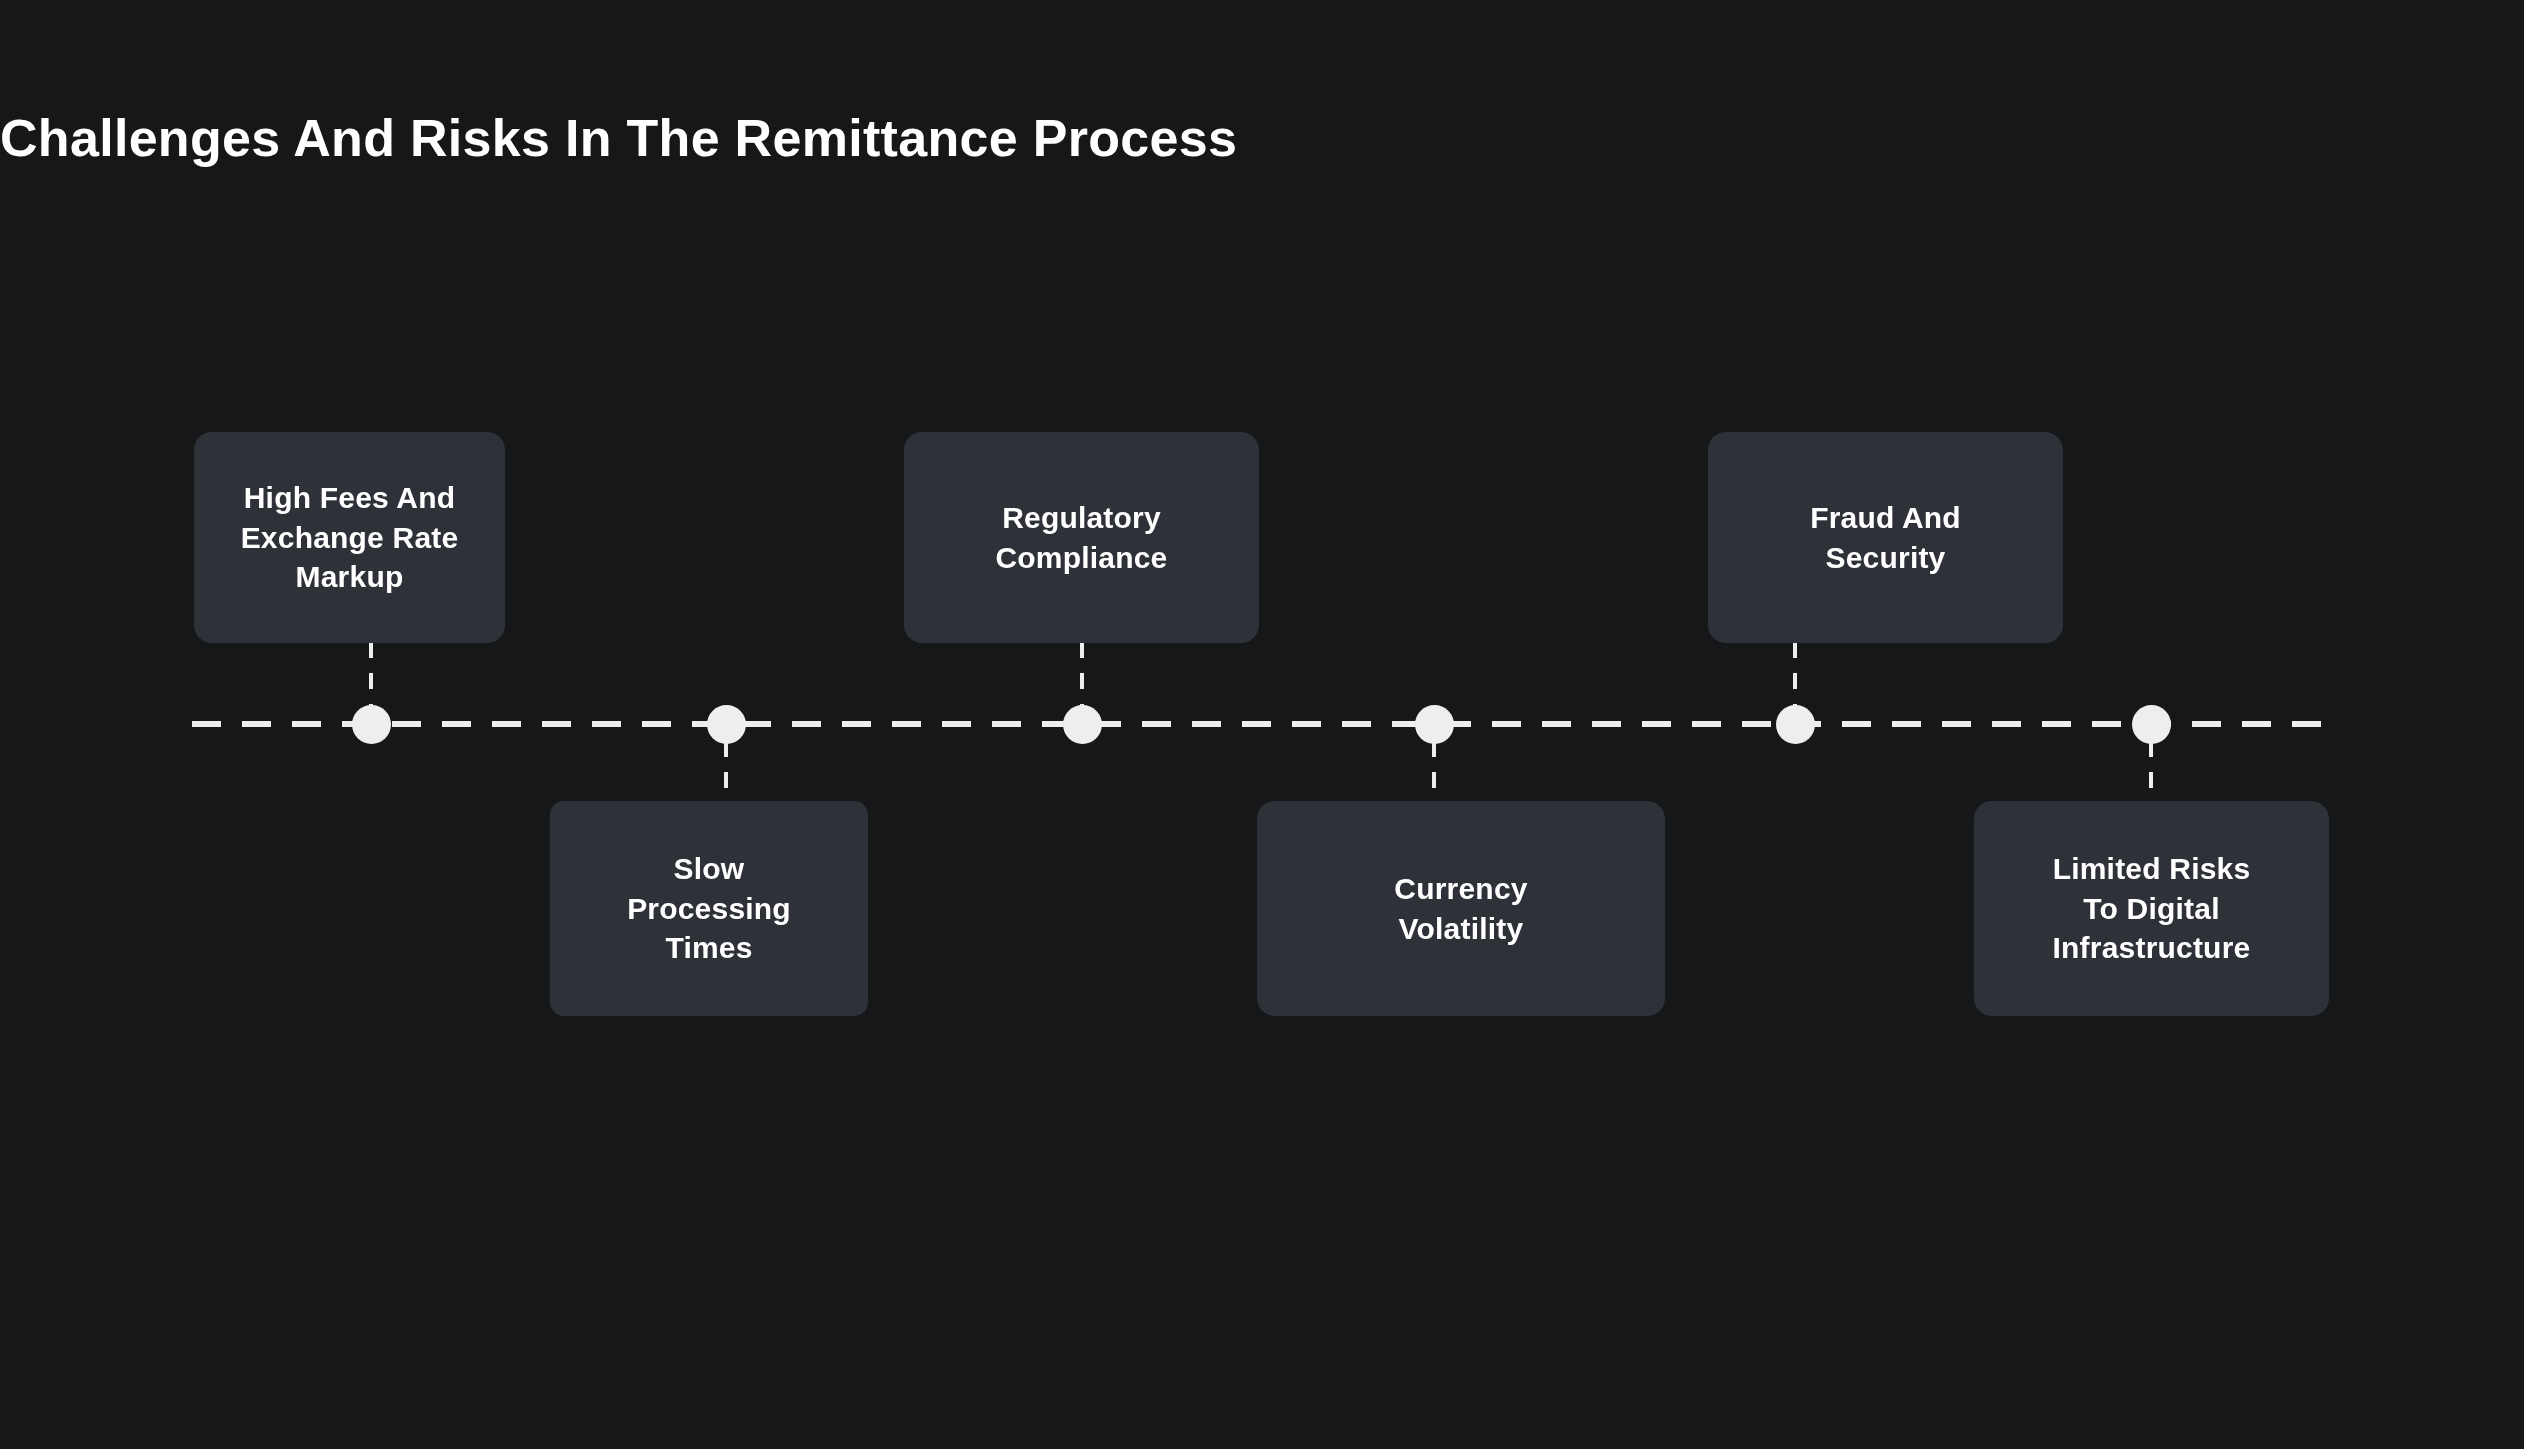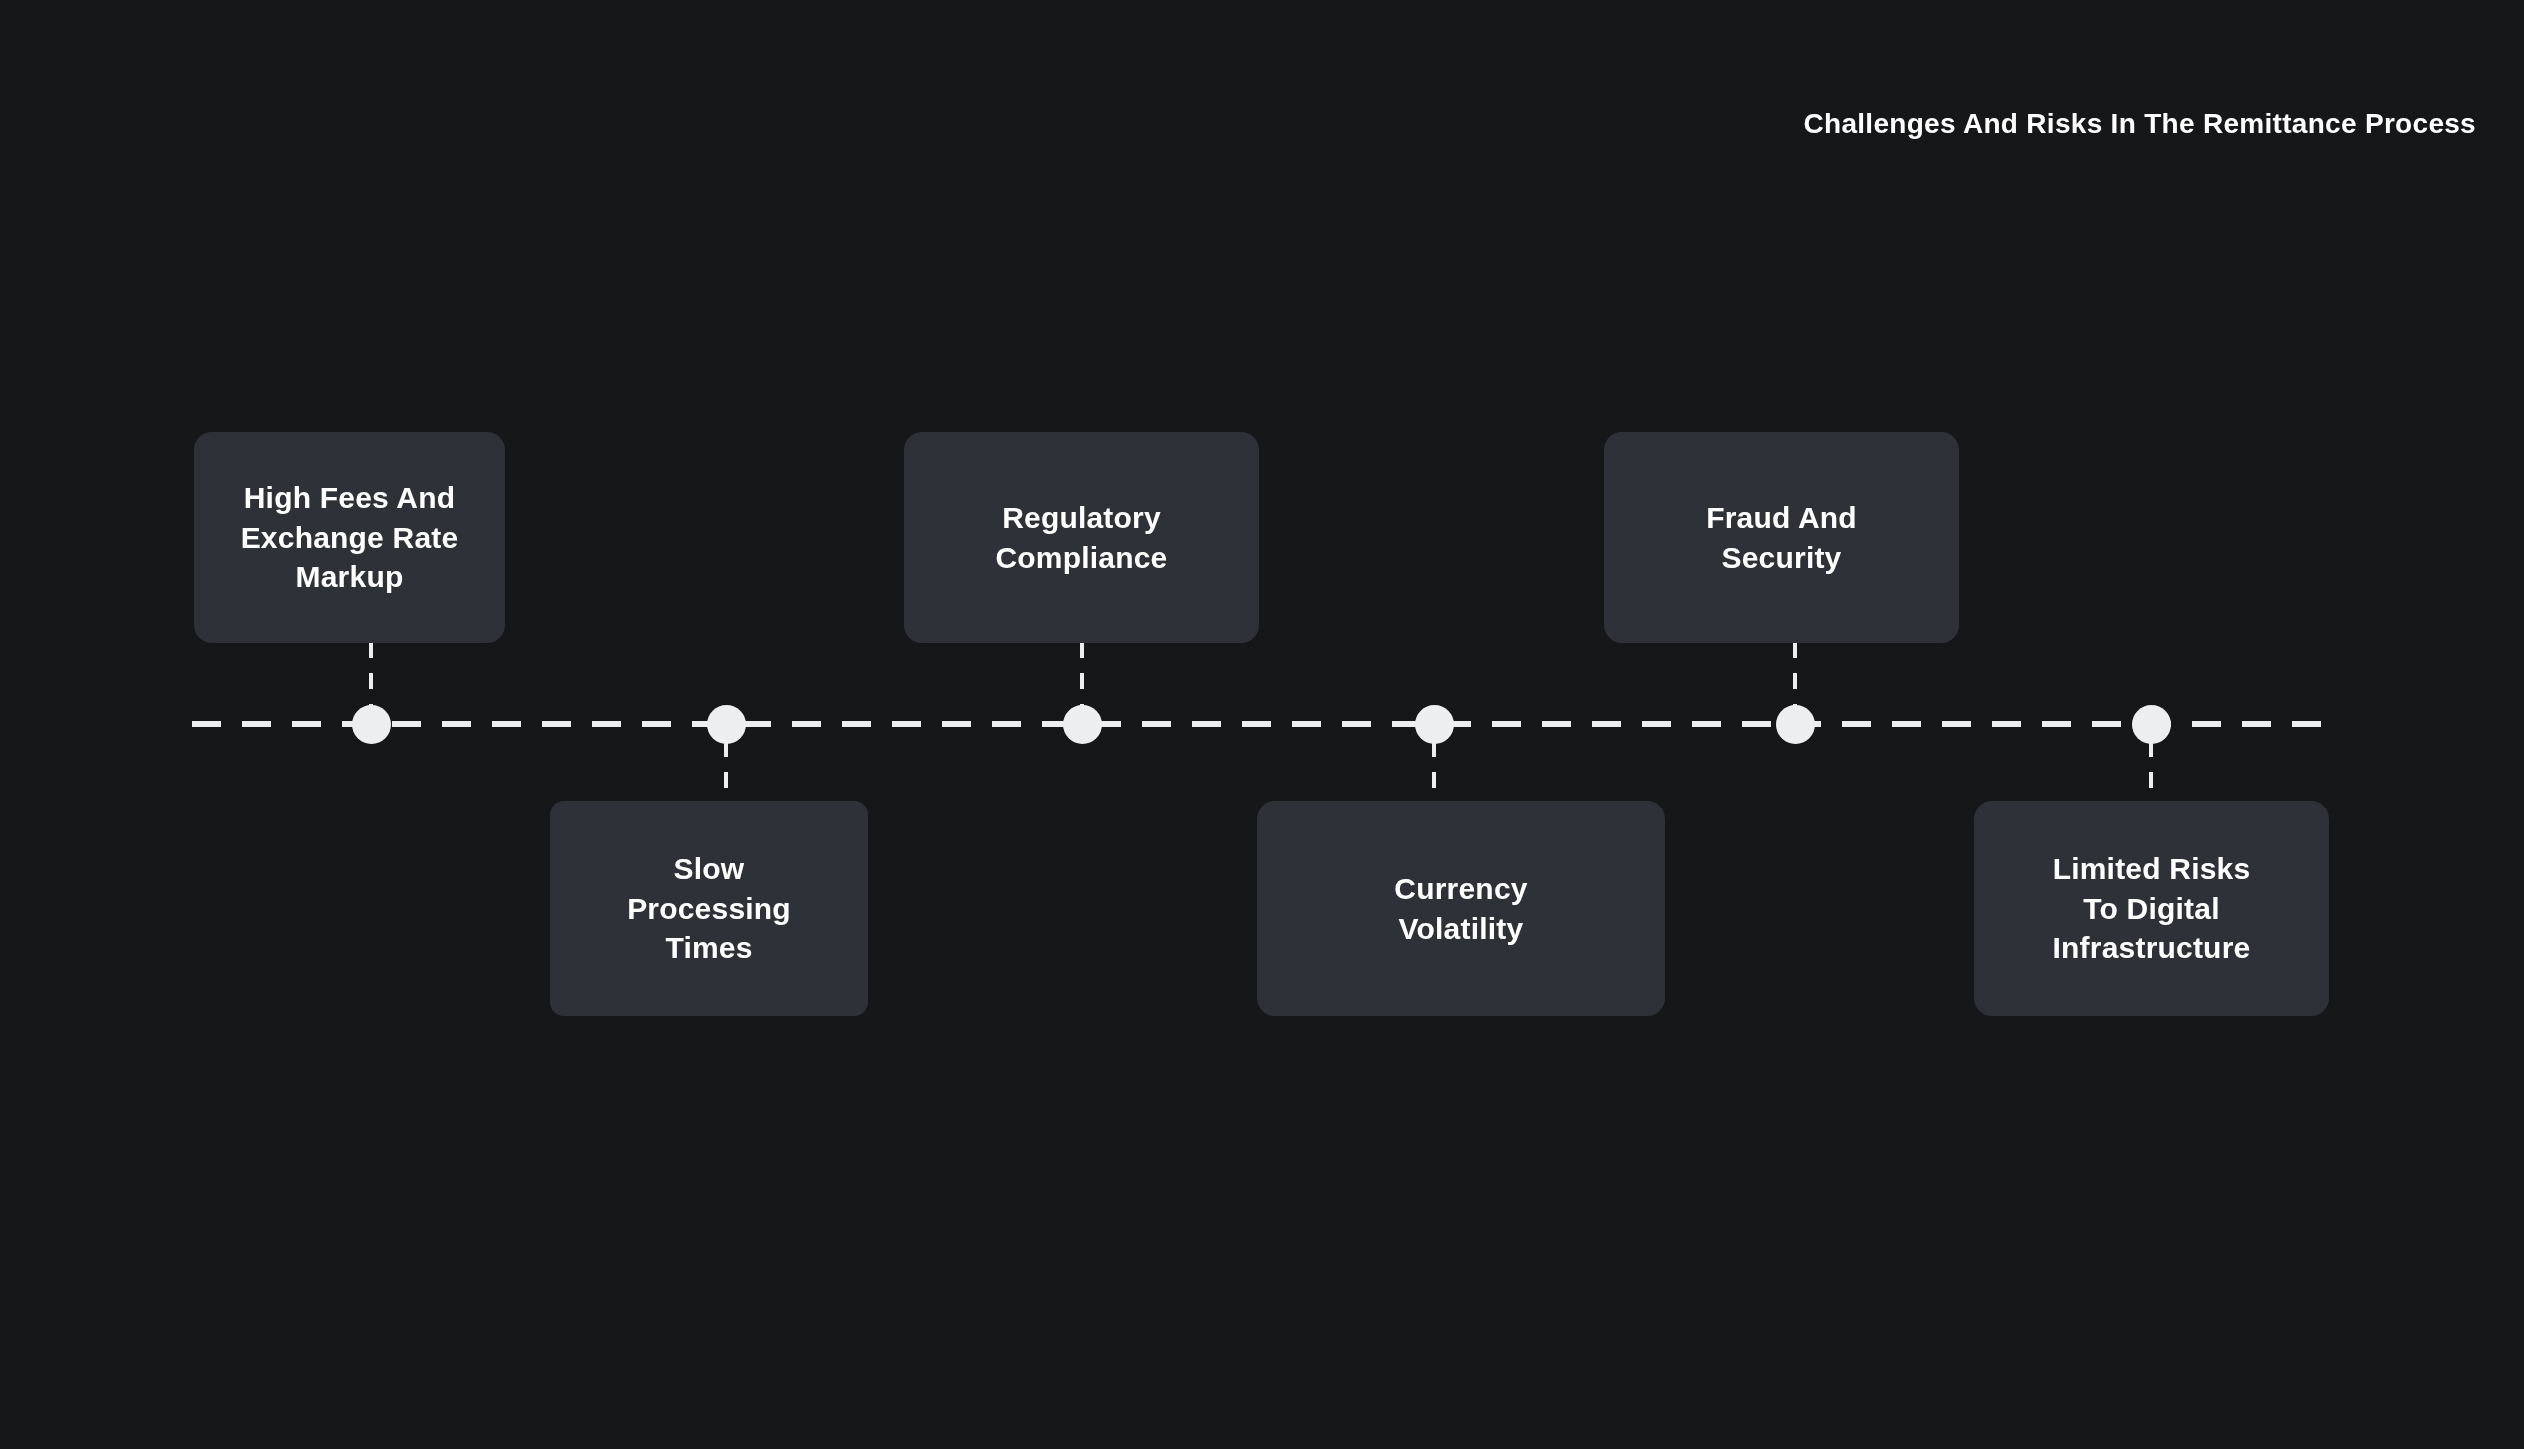--- a/index.html
+++ b/index.html
@@ -21,23 +21,23 @@
     height: 1450px;
     background: #161719;
   }
 
   
   #title {
     position: absolute;
     left: 0;
     top: 107px;
     width: 2476px;
-    text-align: right;
+    text-align: left;
     color: #ffffff;
-    font-size: 28px;
+    font-size: 52px;
     font-weight: 700;
     letter-spacing: 0.3px;
     line-height: 1.2;
     white-space: nowrap;
   }
 
   
   #timeline-axis {
     position: absolute;
     left: 192px;
@@ -135,21 +135,21 @@
 Compliance</div>
       </div>
       <div class="connector up" style="left: 1082px;"></div>
       <div class="node-dot" style="left: 1082px;"></div>
       <div class="card below" style="left: 1257px; width: 408px;">
         <div class="card-label">Currency
 Volatility</div>
       </div>
       <div class="connector down" style="left: 1434px;"></div>
       <div class="node-dot" style="left: 1434px;"></div>
-      <div class="card above" style="left: 1604px; width: 355px;">
+      <div class="card above" style="left: 1708px; width: 355px;">
         <div class="card-label">Fraud And
 Security</div>
       </div>
       <div class="connector up" style="left: 1795px;"></div>
       <div class="node-dot" style="left: 1795px;"></div>
       <div class="card below" style="left: 1974px; width: 355px;">
         <div class="card-label">Limited Risks
 To Digital
 Infrastructure</div>
       </div>

